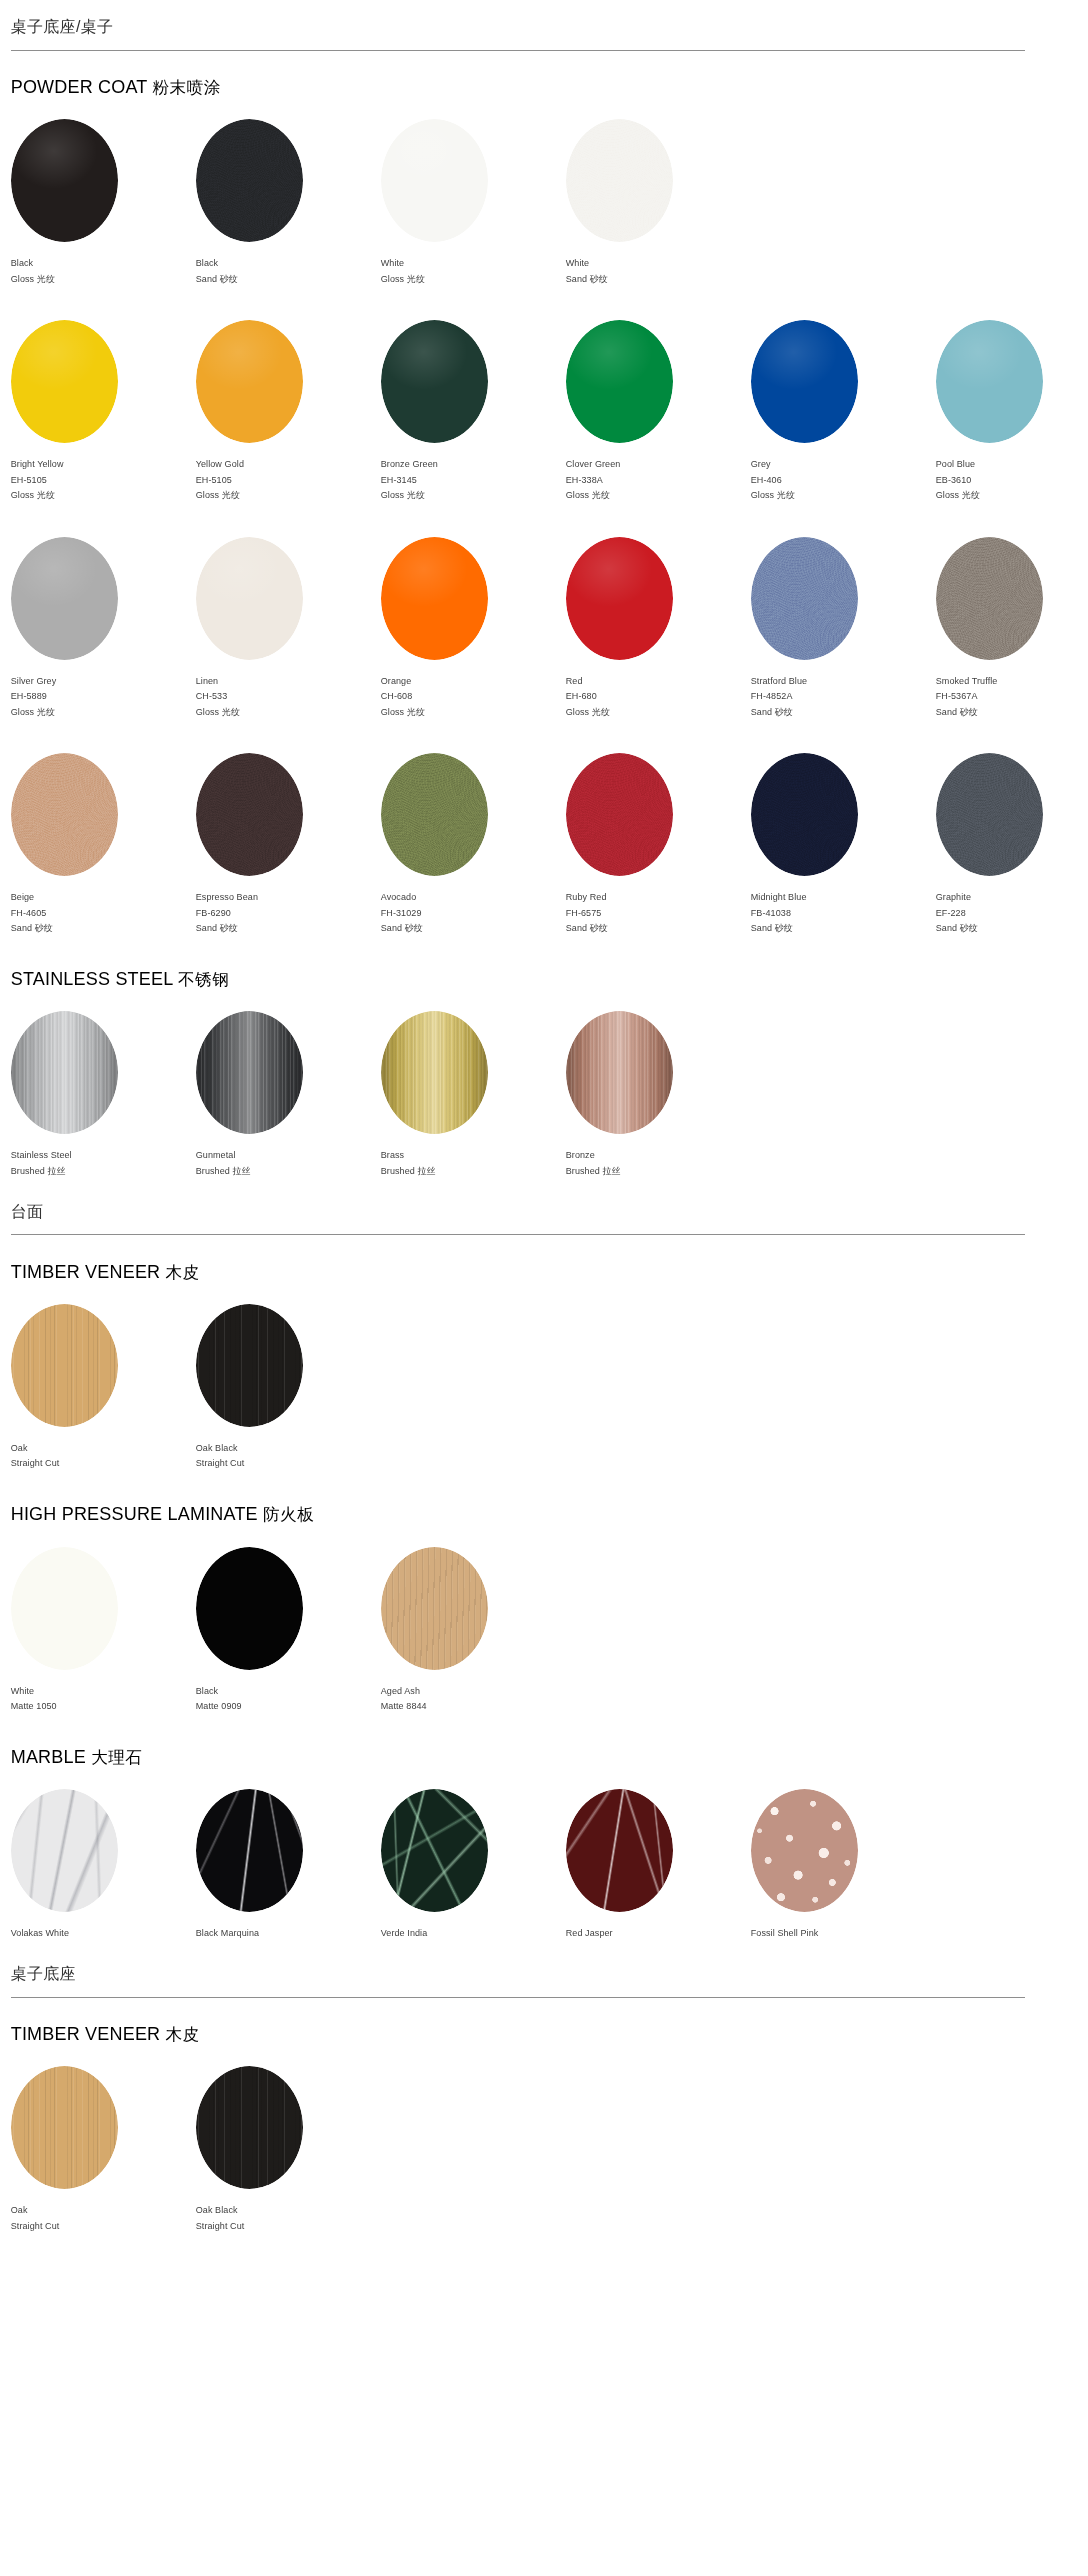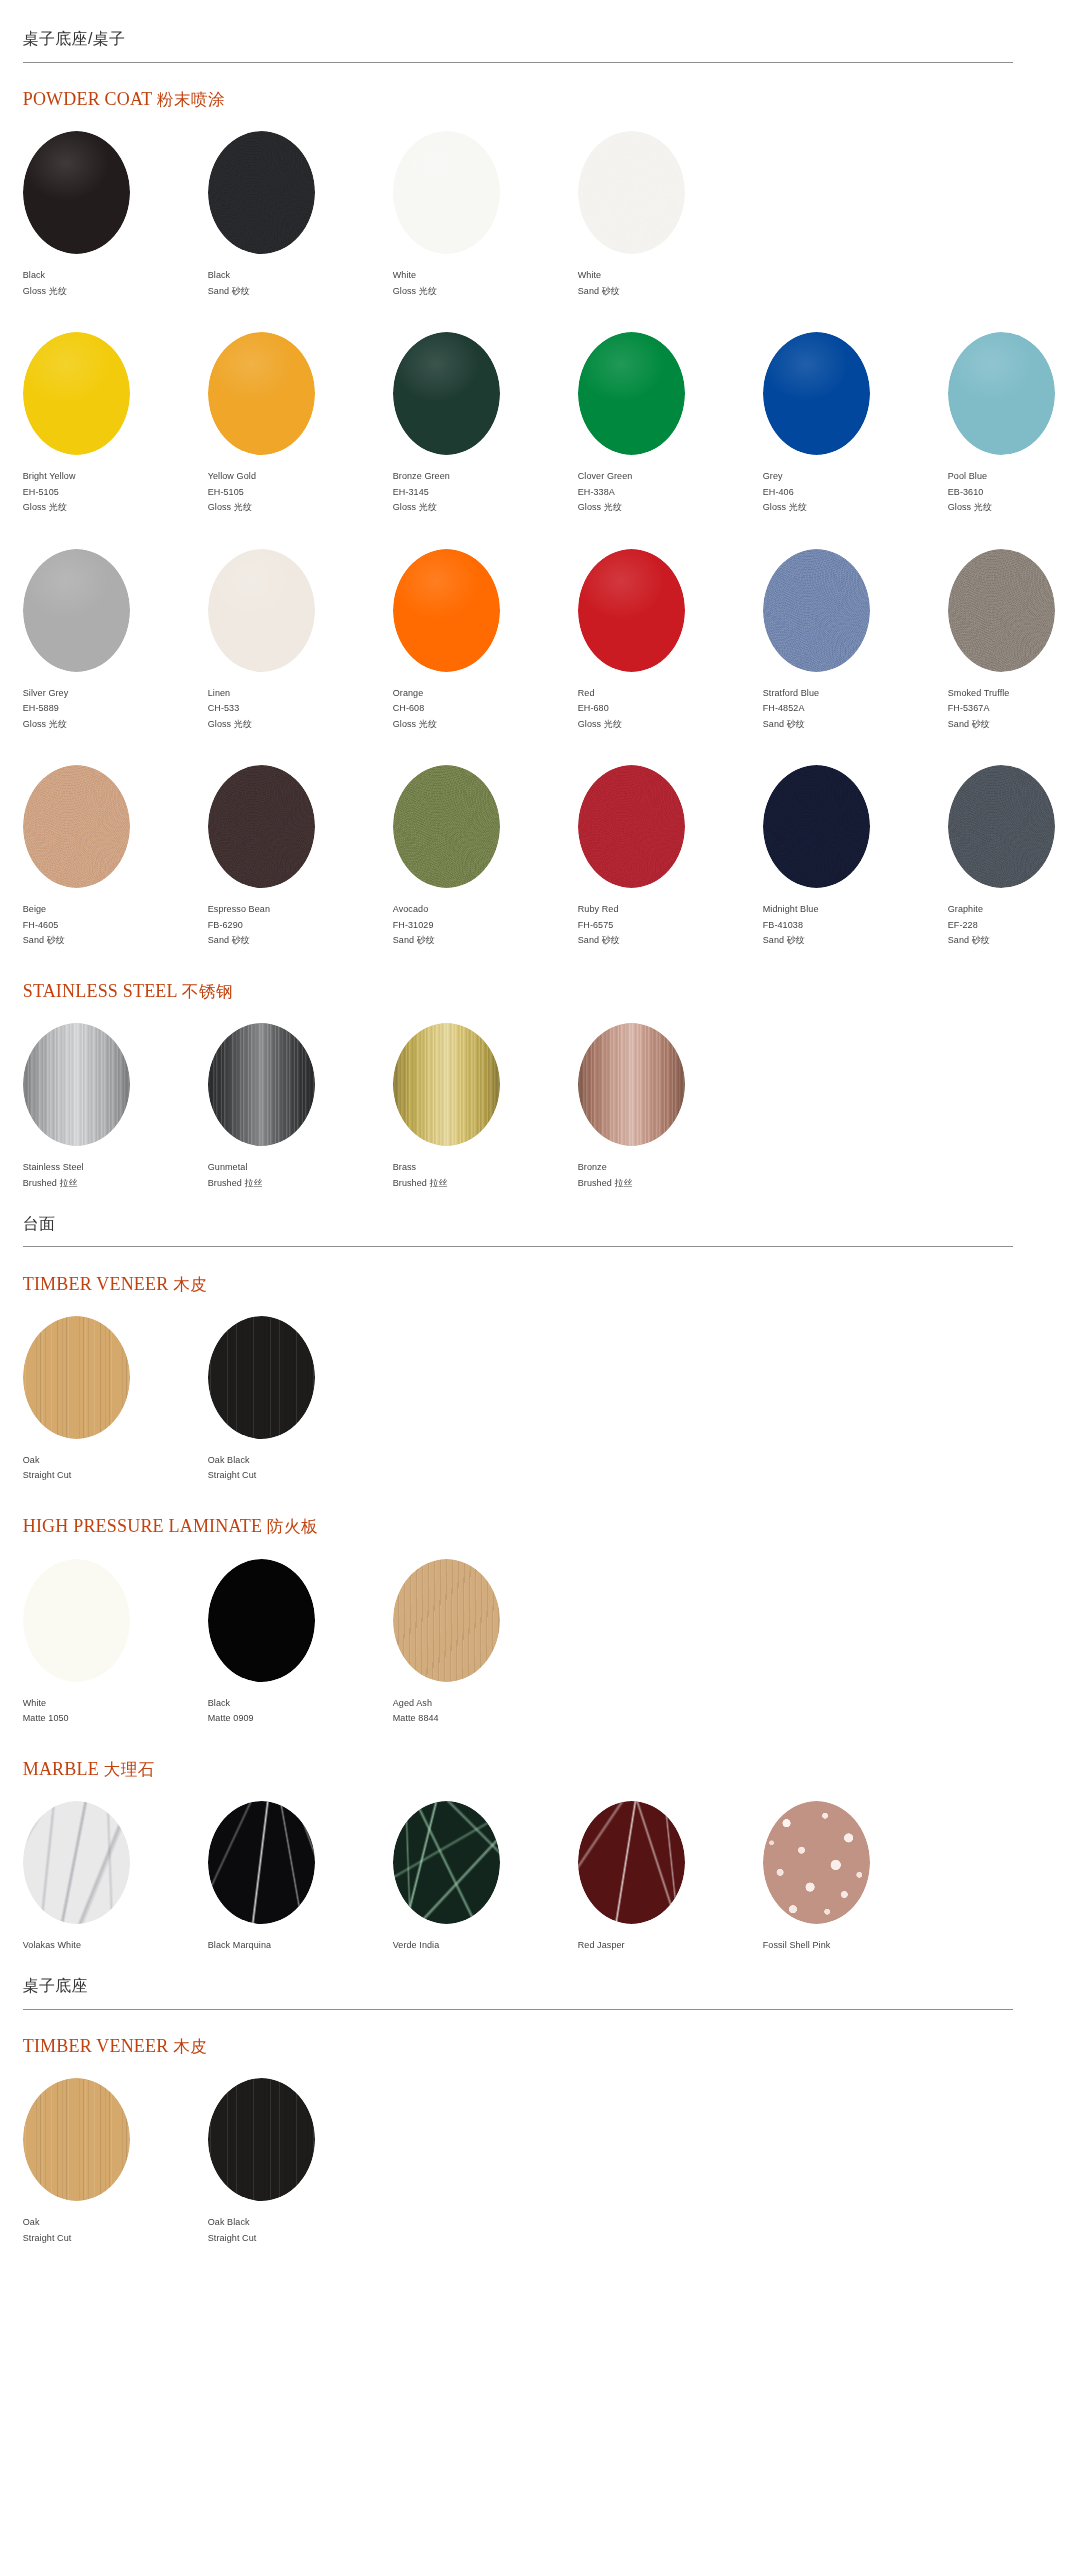--- a/index.html
+++ b/index.html
@@ -3,21 +3,21 @@
 <meta charset="utf-8">
 <title>Material Finishes</title>
 <style>
   html,body{margin:0;padding:0;background:#ffffff;}
   body{
     width:1089px;
     font-family:"Liberation Sans","DejaVu Sans",sans-serif;
     color:#3c3c3c;
     -webkit-font-smoothing:antialiased;
   }
-  .page{width:1036px;padding:12px;box-sizing:border-box;}
+  .page{width:1036px;padding:0;box-sizing:border-box;}
 
   
   .group-head{
     padding:0 10.7px;
     margin:0;
   }
   .group-head .group-title{
     font-size:16px;
     font-weight:400;
     letter-spacing:0.3px;
@@ -31,26 +31,25 @@
     background:#8e8e8e;
     margin:0 10.7px 0 10.7px;
   }
 
   
   .section{padding:0 10.7px;}
   .section-title{
     font-size:18px;
     font-weight:300;
     letter-spacing:0.2px;
-    color:#c2410c;
+    color:#000000;
     margin:0;
     padding:28px 0 21.5px 0;
     line-height:1.1;
     white-space:nowrap;
-    font-family:Liberation Serif, serif;
   }
   .section-title .cjk{font-size:16.6px;letter-spacing:0.5px;}
 
   
   .row{
     display:flex;
     flex-wrap:nowrap;
     align-items:center;
   }
   .cell{

